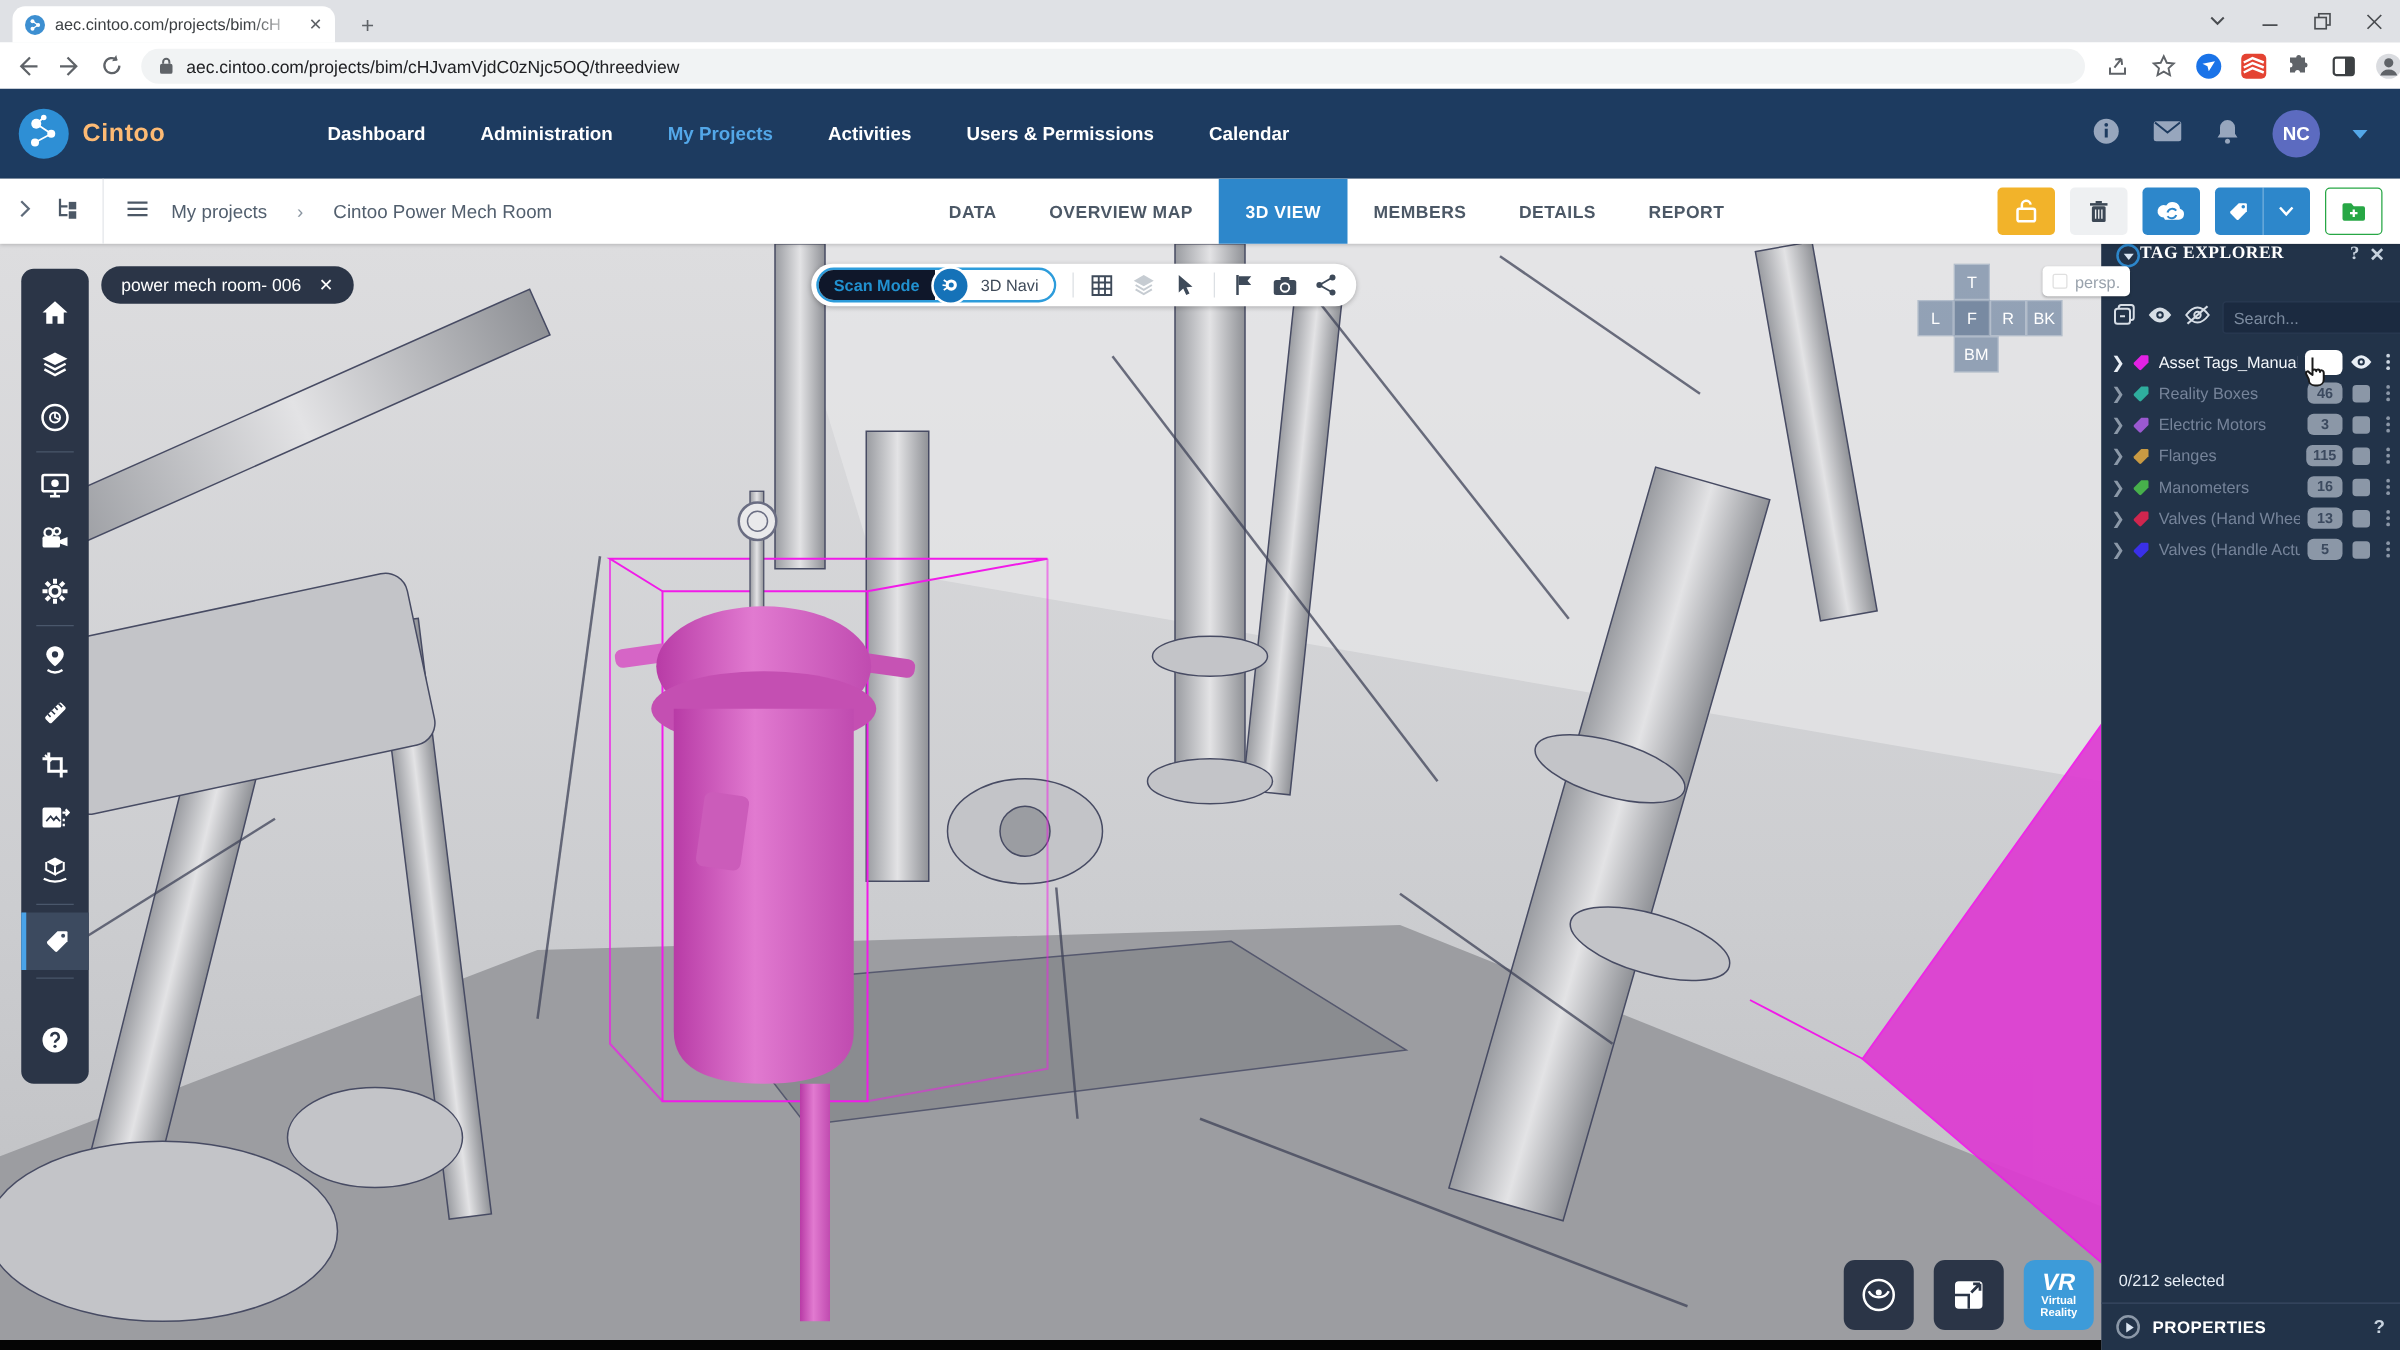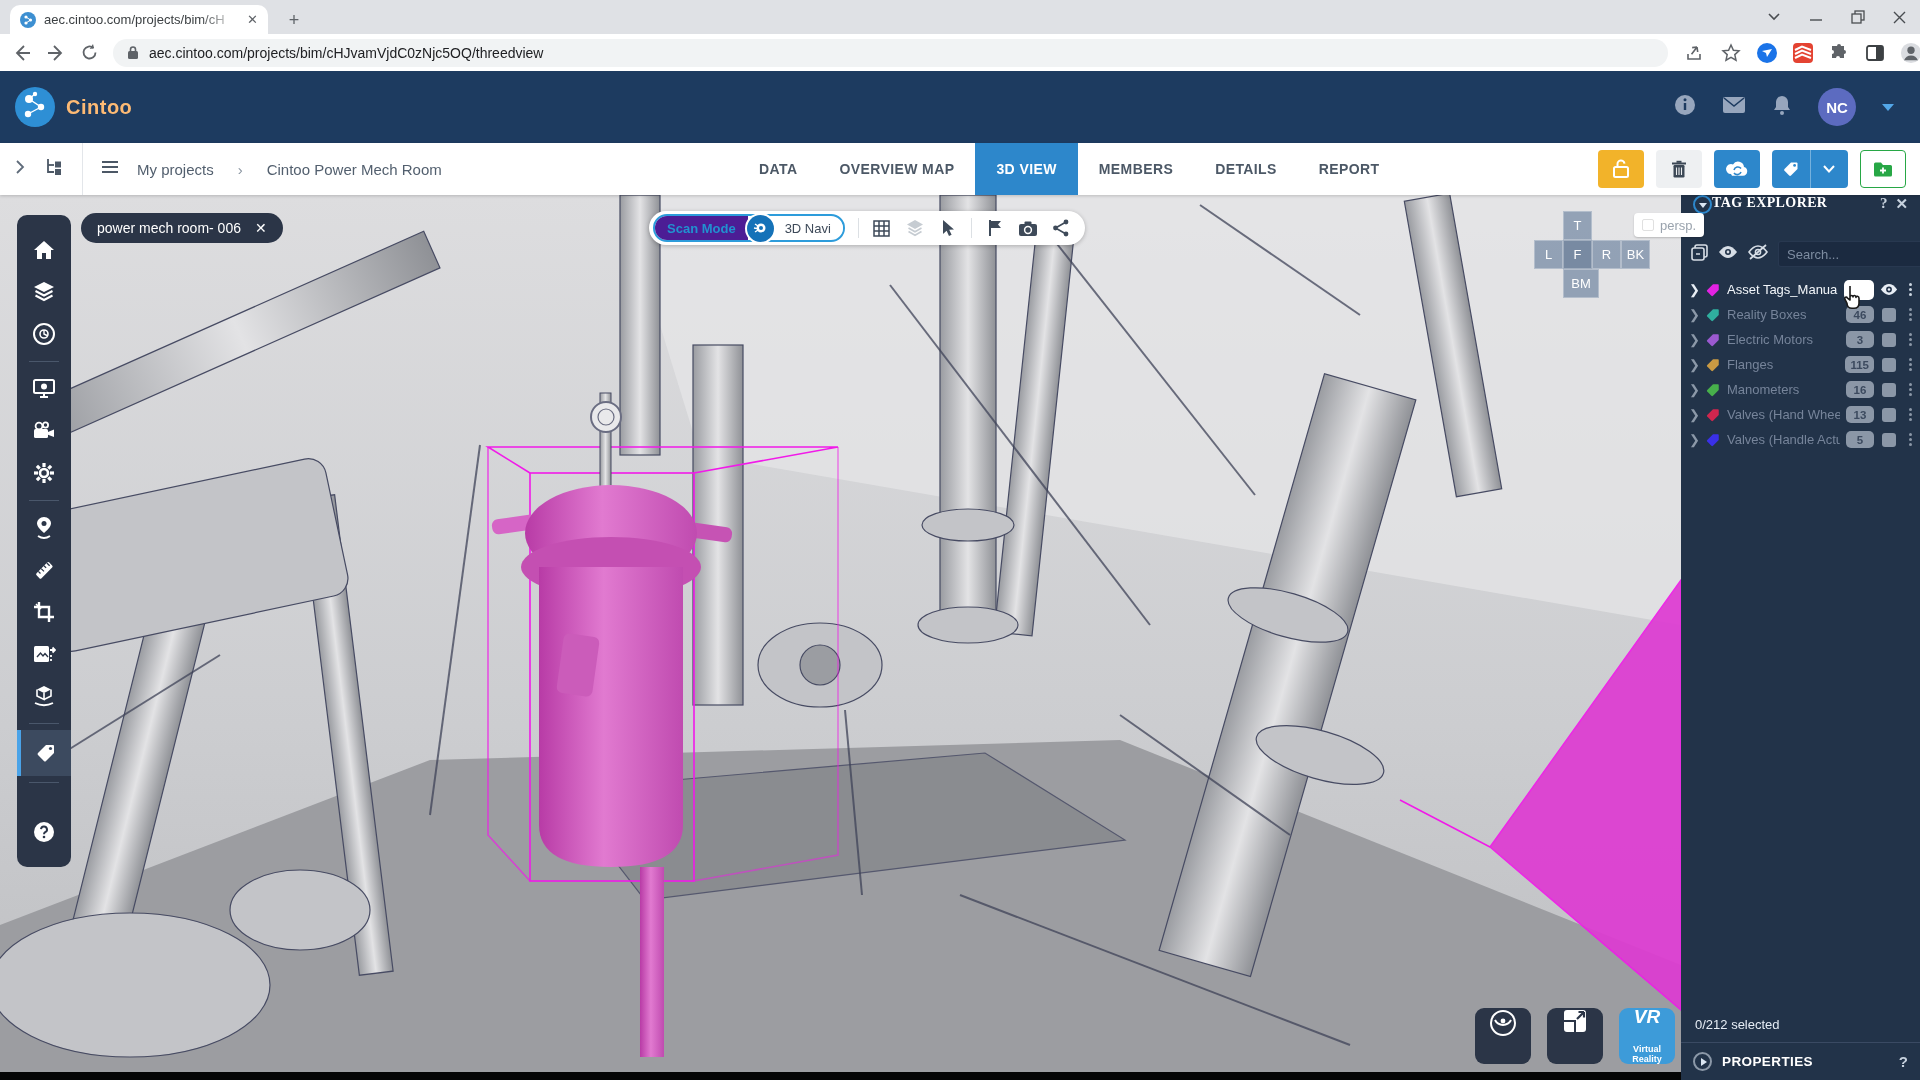--- a/index.html
+++ b/index.html
@@ -71,21 +71,21 @@
   .scan-chip { position:absolute; left:81px; top:18px; height:30px; background:#2b3547; border-radius:15px;
                display:flex; align-items:center; gap:14px; padding:0 16px; z-index:6; }
   .scan-chip-label { color:#fff; font-size:14px; }
   .scan-chip-close { color:#fff; font-size:14px; cursor:pointer; }
 
   
   .vp-toolbar { position:absolute; left:649px; top:16px; height:34px; background:#fff; border-radius:17px;
                 box-shadow:0 1px 4px rgba(0,0,0,.25); display:flex; align-items:center; padding:0 14px 0 4px;
                 gap:13px; z-index:6; }
   .mode-pill { height:28px; border:2px solid #2d9cdb; border-radius:14px; display:flex; align-items:center; overflow:visible; }
-  .mode-left { height:24px; background:#4c1d95; color:#2191d0; font-size:13px; font-weight:bold;
+  .mode-left { height:24px; background:#0f172a; color:#2191d0; font-size:13px; font-weight:bold;
                display:flex; align-items:center; padding:0 12px; border-radius:12px 0 0 12px; }
   .mode-knob { width:27px; height:27px; border-radius:50%; background:#1572b8; display:flex; align-items:center;
                justify-content:center; margin:0 -1px; box-shadow:0 0 0 2px #fff; z-index:1; }
   .mode-right { height:20px; background:#fff; color:#3e4a59; font-size:13px; display:flex; align-items:center;
                 padding:0 12px; border-radius:0 12px 12px 0; }
   .tb-sep { width:1px; height:20px; background:#dce0e4; }
   .tb-ic { width:20px; height:20px; display:flex; align-items:center; justify-content:center; cursor:pointer; }
 
   
   .viewcube { position:absolute; left:1534px; top:16px; z-index:6; }
@@ -102,21 +102,21 @@
                   border-radius:10px; display:flex; flex-direction:column; align-items:center; padding:14px 0;
                   z-index:6; }
   .side-ic { width:54px; height:42px; display:flex; align-items:center; justify-content:center; cursor:pointer; flex:0 0 auto; }
   .side-div { width:30px; height:1px; background:#4a576b; margin:6px 0; flex:0 0 auto; }
   .side-ic.active { background:#3c4a5f; height:46px; border-left:4px solid #4aa3e8; width:54px; }
   .side-spacer { flex:1; }
 
   
   .vp-bottom { position:absolute; left:1475px; top:813px; display:flex; gap:16px; z-index:6; }
   .vpb { width:56px; height:56px; border-radius:9px; background:#2b3547; display:flex; flex-direction:column;
-         align-items:center; justify-content:space-between; cursor:pointer; }
+         align-items:center; justify-content:center; cursor:pointer; }
   .vpb.vr { background:#3d9bd9; }
   .vr-logo { color:#fff; font-size:19px; font-weight:bold; font-style:italic; line-height:17px; }
   .vr-label { color:#fff; font-size:9px; font-weight:bold; text-align:center; line-height:10px; }
 
   
   .panel { position:absolute; left:1681px; top:0; width:239px; height:885px; background:#223349;
            display:flex; flex-direction:column; }
   .panel-header { height:42px; display:flex; align-items:flex-start; gap:0; padding:0 12px; flex:0 0 auto;font-family:Liberation Serif, serif; }
   .ph-circle { width:19px; height:19px; border-radius:50%; border:2px solid #2d87cb; display:flex;
                align-items:center; justify-content:center; }
@@ -272,20 +272,28 @@
       <svg width="42" height="42" viewBox="0 0 42 42">
         <circle cx="21" cy="21" r="20" fill="#2e8fd5"></circle>
         <circle cx="15" cy="13" r="4" fill="#fff"></circle>
           <circle cx="27" cy="21" r="3.2" fill="#fff"></circle>
         <circle cx="14" cy="28" r="3.2" fill="#fff"></circle>
           <circle cx="21" cy="8" r="2.2" fill="#fff"></circle>
         <path d="M15 13 L27 21 L14 28 M15 13 L21 8" stroke="#fff" stroke-width="1.4" fill="none"></path>
       </svg>
       <span class="brand-name">Cintoo</span>
     </div>
+    <div class="nav-items">
+      <span class="nav-item">Dashboard</span>
+      <span class="nav-item">Administration</span>
+      <span class="nav-item active">My Projects</span>
+      <span class="nav-item">Activities</span>
+      <span class="nav-item">Users &amp; Permissions</span>
+      <span class="nav-item">Calendar</span>
+    </div>
     <div class="topnav-right">
       <span><svg width="22" height="22" viewBox="0 0 22 22">
             <circle cx="11" cy="11" r="10" fill="#97a6bd"></circle>
             <rect x="9.8" y="9" width="2.4" height="7" fill="#1d3b60"></rect>
             <circle cx="11" cy="5.8" r="1.5" fill="#1d3b60"></circle>
           </svg></span>
       <span><svg width="24" height="18" viewBox="0 0 24 18">
             <rect x="1" y="1" width="22" height="16" rx="2" fill="#97a6bd"></rect>
             <path d="M2 2 L12 10 L22 2" stroke="#1d3b60" stroke-width="1.6" fill="none"></path>
           </svg></span>

